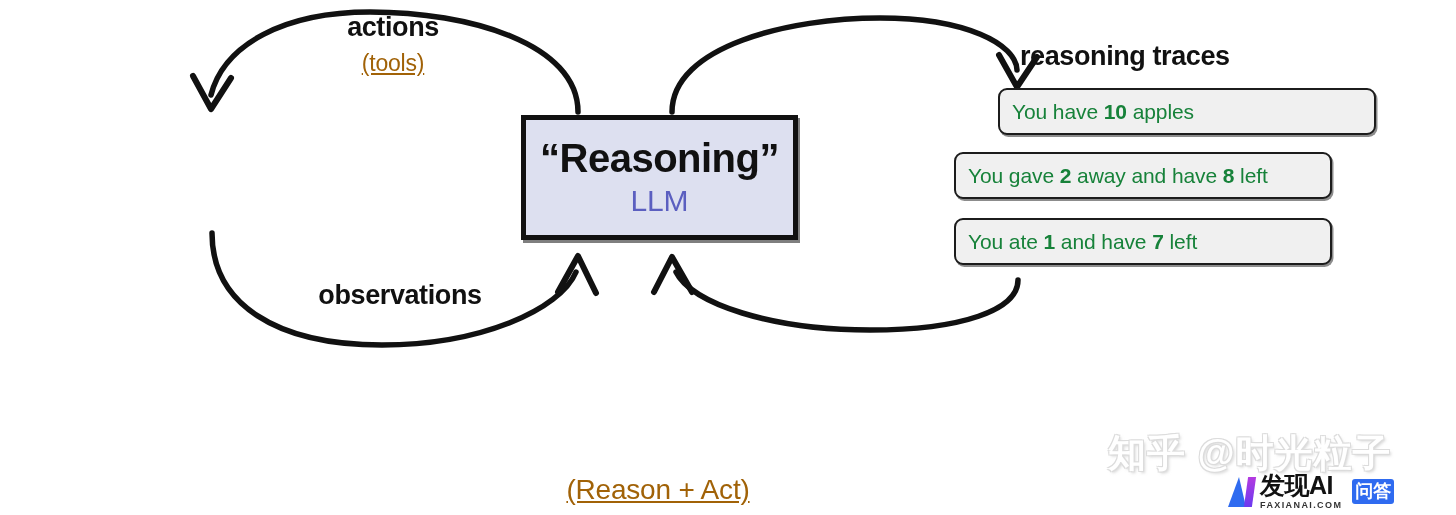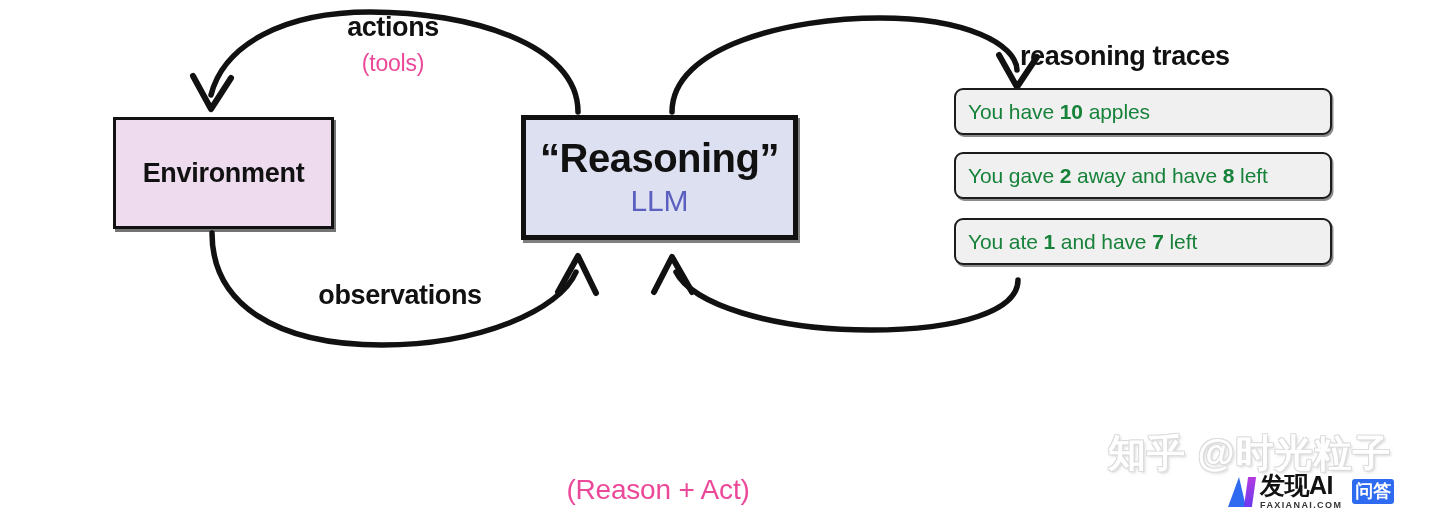--- a/index.html
+++ b/index.html
@@ -84,21 +84,21 @@
     display: flex;
     align-items: center;
     background: #f0f0f0;
     border: 2.5px solid #1c1c1c;
     border-radius: 9px;
     box-shadow: 1.5px 2px 0 rgba(0,0,0,0.45);
     padding: 0 12px;
     overflow: hidden;
     white-space: nowrap;
   }
-  #trace-0 { top: 88px; }
+  #trace-0 { top: 88px; margin-left: 44px; }
   #trace-1 { top: 152px; }
   #trace-2 { top: 218px; }
   .trace-text {
     font-size: 21px;
     color: #17823a;
     letter-spacing: -0.1px;
   }
   .trace-text b { font-weight: 700; }
 
   
@@ -109,22 +109,23 @@
   }
   .lbl-strong {
     font-size: 27px;
     font-weight: 700;
     color: #111111;
     letter-spacing: -0.4px;
   }
   .lbl-soft {
     font-size: 23px;
     font-weight: 400;
-    color: #ec4899;
+    color: #a16207;
     letter-spacing: -0.2px;
+    text-decoration: underline;
   }
 
   #actions-label   { left: 272px; top: 12px;  width: 242px; }
   #actions-sub     { left: 272px; top: 50px;  width: 242px; }
   #obs-label       { left: 277px; top: 280px; width: 246px; }
   #obs-sub         { left: 277px; top: 318px; width: 246px; }
   #traces-label    { left: 1020px; top: 41px; width: 370px; text-align: left; }
   #react-label     { left: 508px;  top: 430px; width: 300px; font-size: 32px; }
   #react-sub       { left: 508px;  top: 474px; width: 300px; font-size: 28px; }
 
@@ -216,23 +217,20 @@
       <path d="M 558,292 L 578,256 L 596,293" stroke-width="6"></path>
 
       <path d="M 672,112 C 672,46 790,18 880,18 C 966,18 1016,44 1017,70"></path>
       <path d="M 999,55 L 1017,87 L 1037,57" stroke-width="6"></path>
 
       <path d="M 1018,280 C 1018,310 962,330 870,330 C 772,330 692,304 676,272"></path>
       <path d="M 654,292 L 672,257 L 692,292" stroke-width="6"></path>
     </g>
   </svg>
 
-  <div class="node-box" id="env-box">
-    <span id="env-label">Environment</span>
-  </div>
 
   <div class="node-box" id="llm-box">
     <span id="llm-title">“Reasoning”</span>
     <span id="llm-sub">LLM</span>
   </div>
 
   <div class="free-label lbl-strong" id="actions-label">actions</div>
   <div class="free-label lbl-soft" id="actions-sub">(tools)</div>
 
   <div class="free-label lbl-strong" id="obs-label">observations</div>

